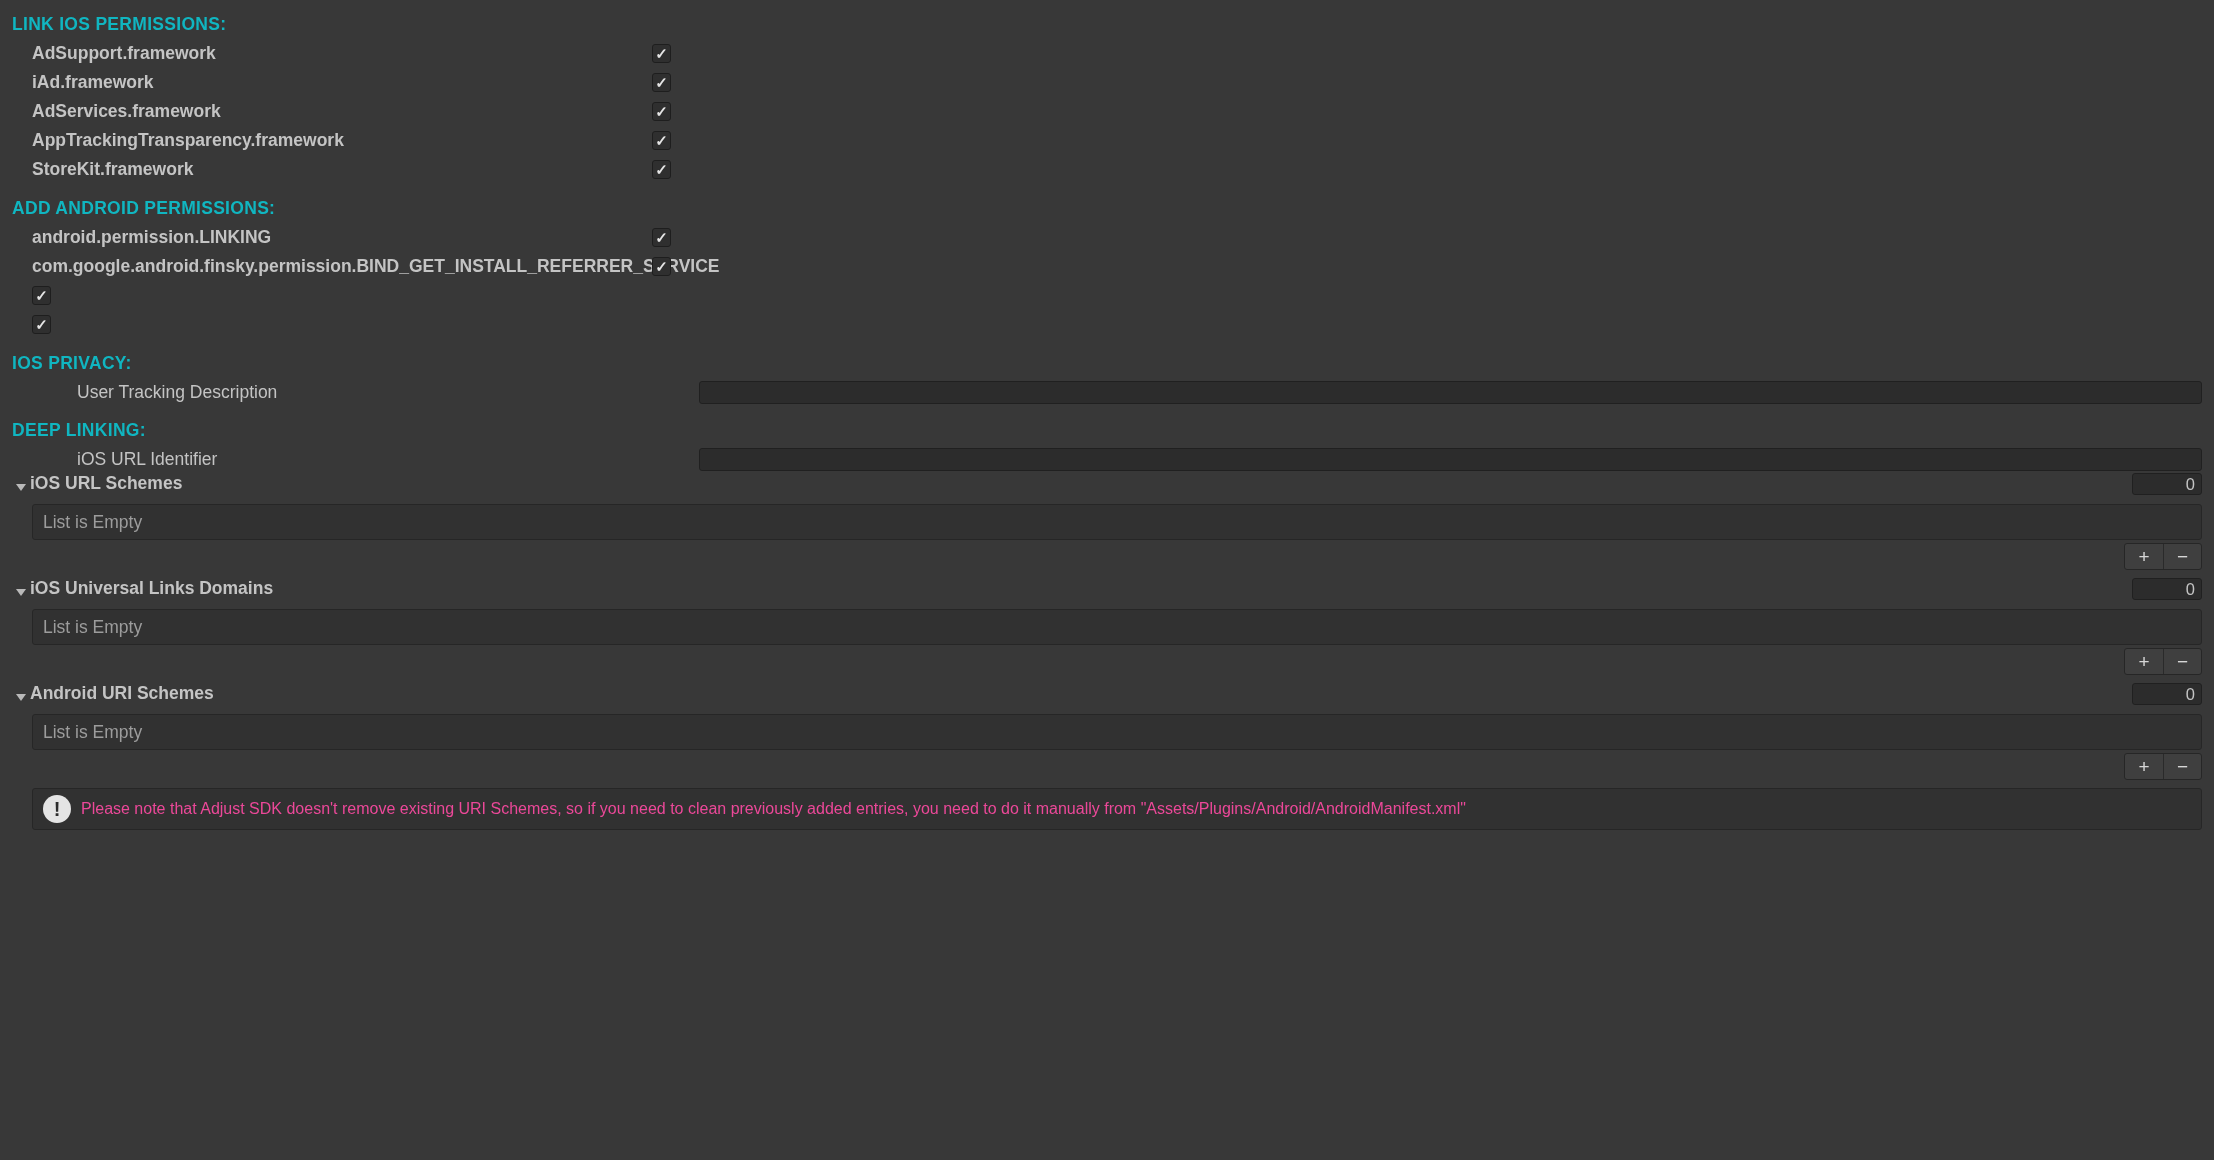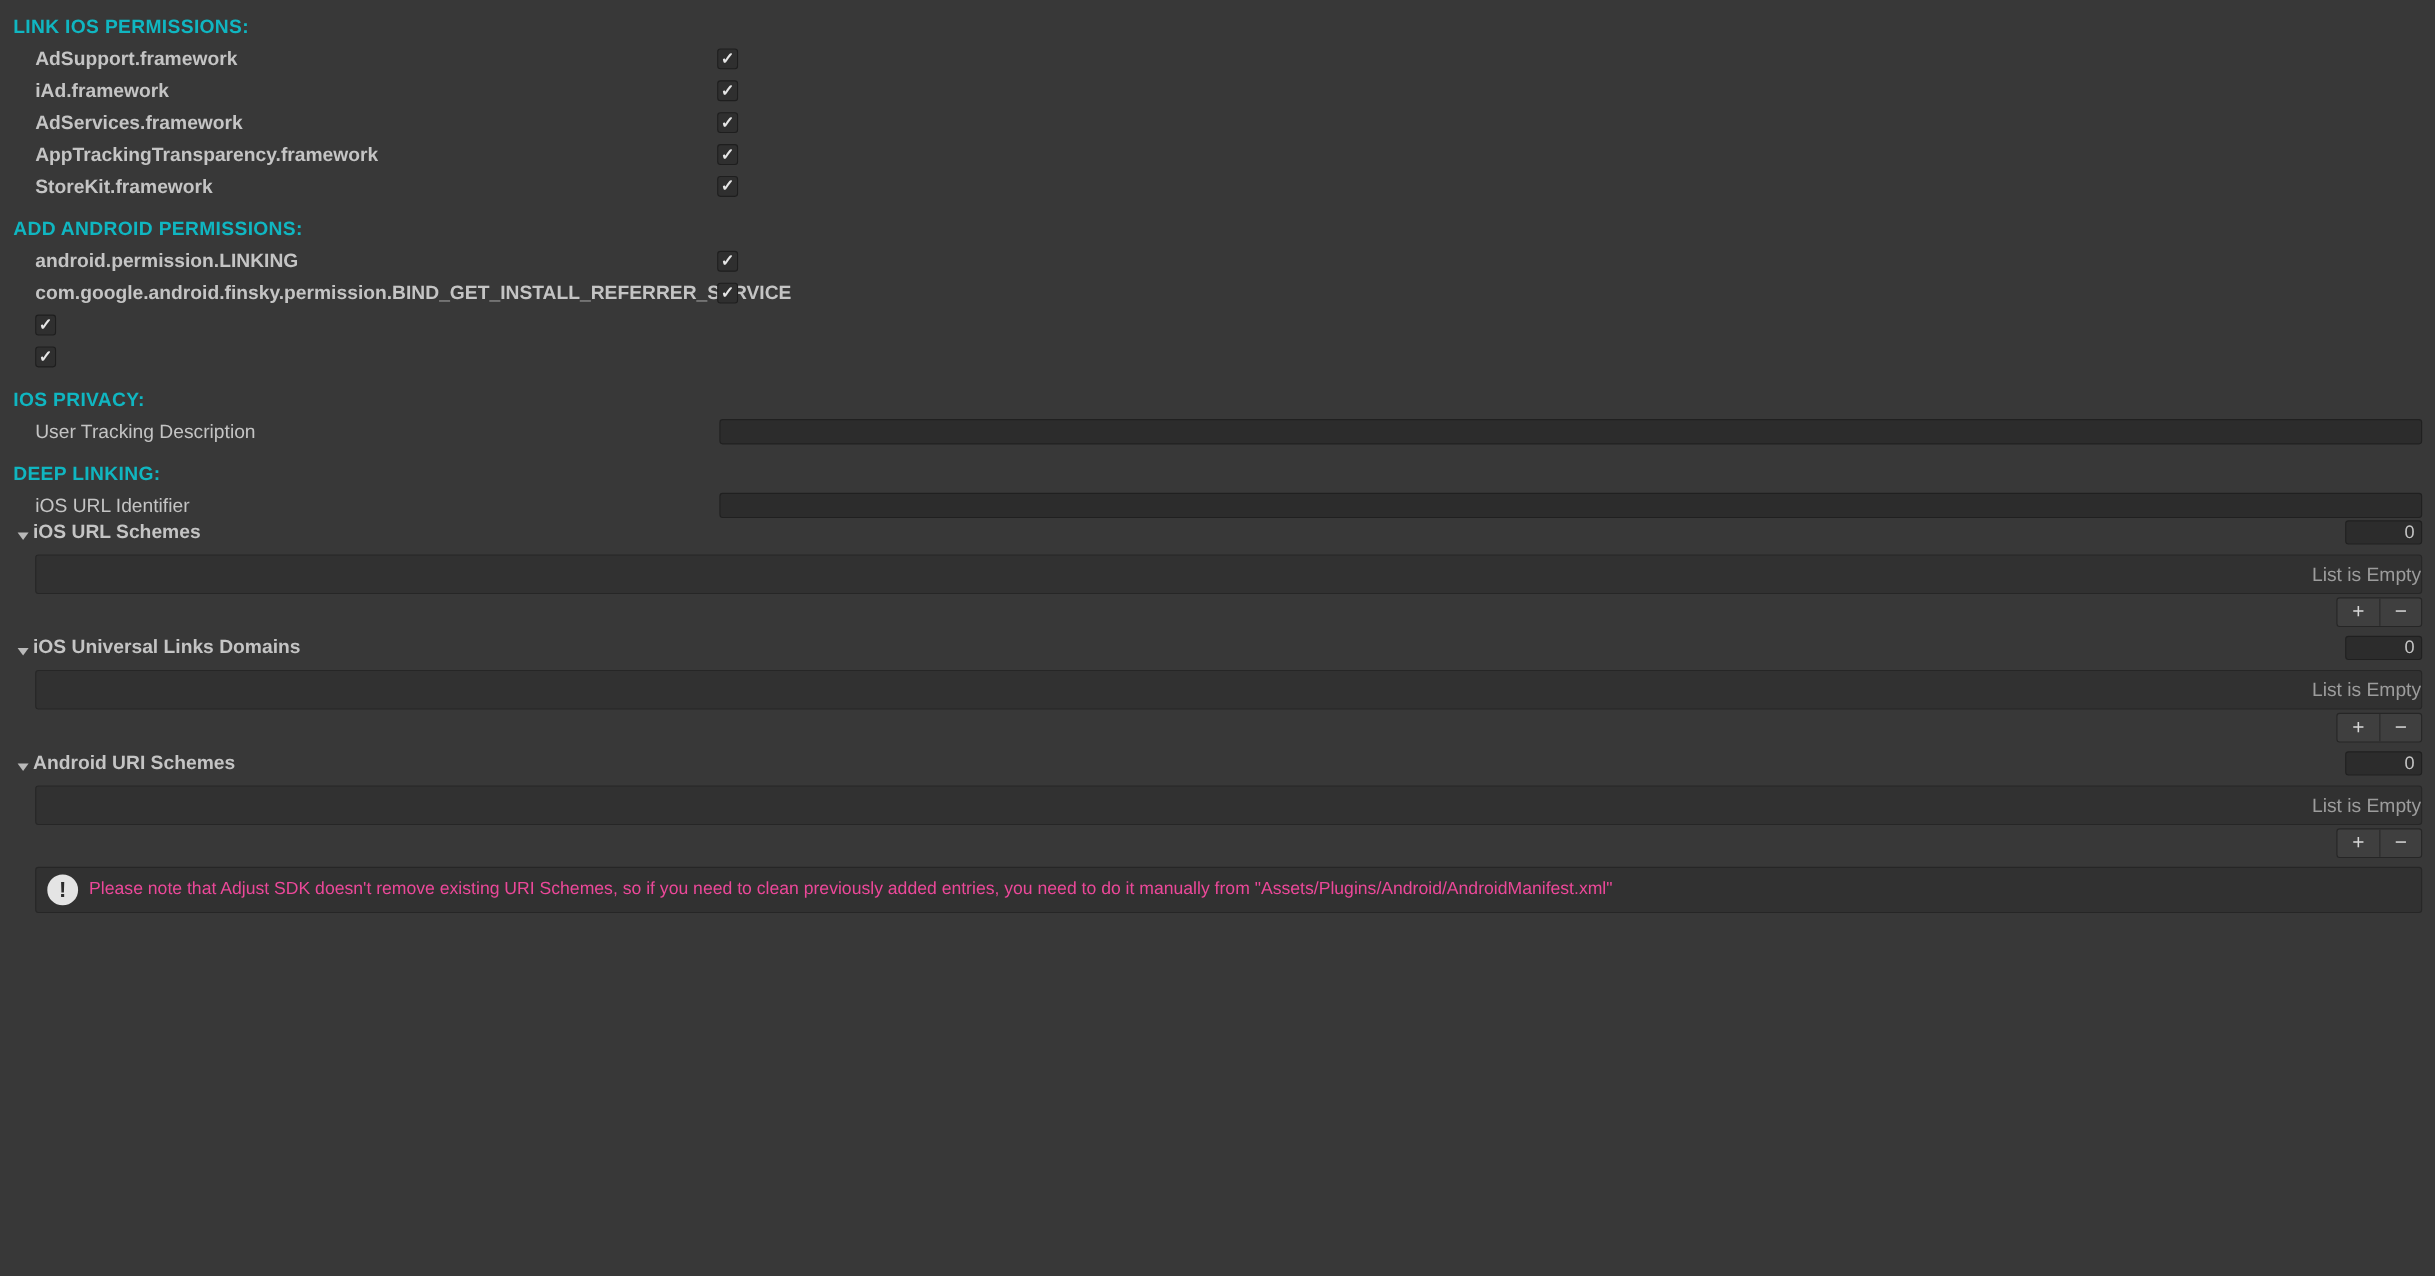--- a/index.html
+++ b/index.html
@@ -54,20 +54,21 @@
     font-size: 15px;
     font-weight: 700;
     line-height: 1;
   }
   .text-input-row {
     display: flex;
     align-items: center;
     height: 28px;
     padding-left: 32px;
     padding-right: 12px;
+    margin-left: 45px;
   }
   .text-input-row .label {
     width: 622px;
     color: #c4c4c4;
   }
   .text-input {
     flex: 1;
     height: 23px;
     background: #2c2c2c;
     border: 1px solid #202020;
@@ -108,21 +109,20 @@
   .list-box {
     margin: 3px 12px 0 32px;
     background: #313131;
     border: 1px solid #262626;
     border-radius: 3px;
     height: 36px;
     display: flex;
     align-items: center;
     padding-left: 10px;
     color: #9c9c9c;
-    justify-content: flex-end;
   }
   .list-buttons-row {
     display: flex;
     justify-content: flex-end;
     padding: 0 12px;
     margin-top: 3px;
     margin-bottom: 8px;
   }
   .list-buttons {
     display: flex;

